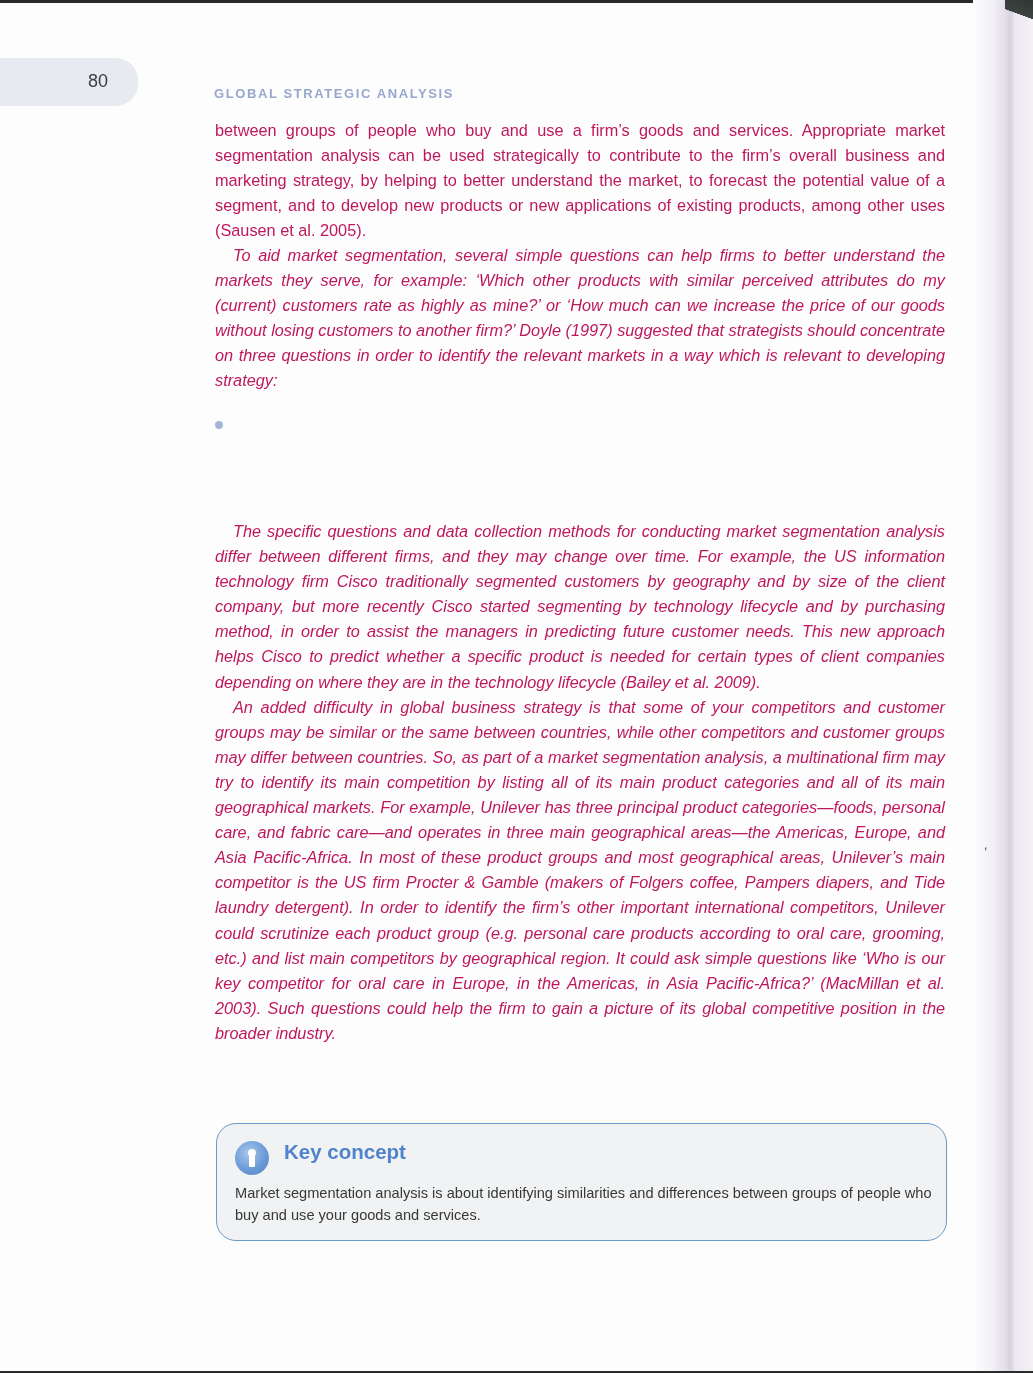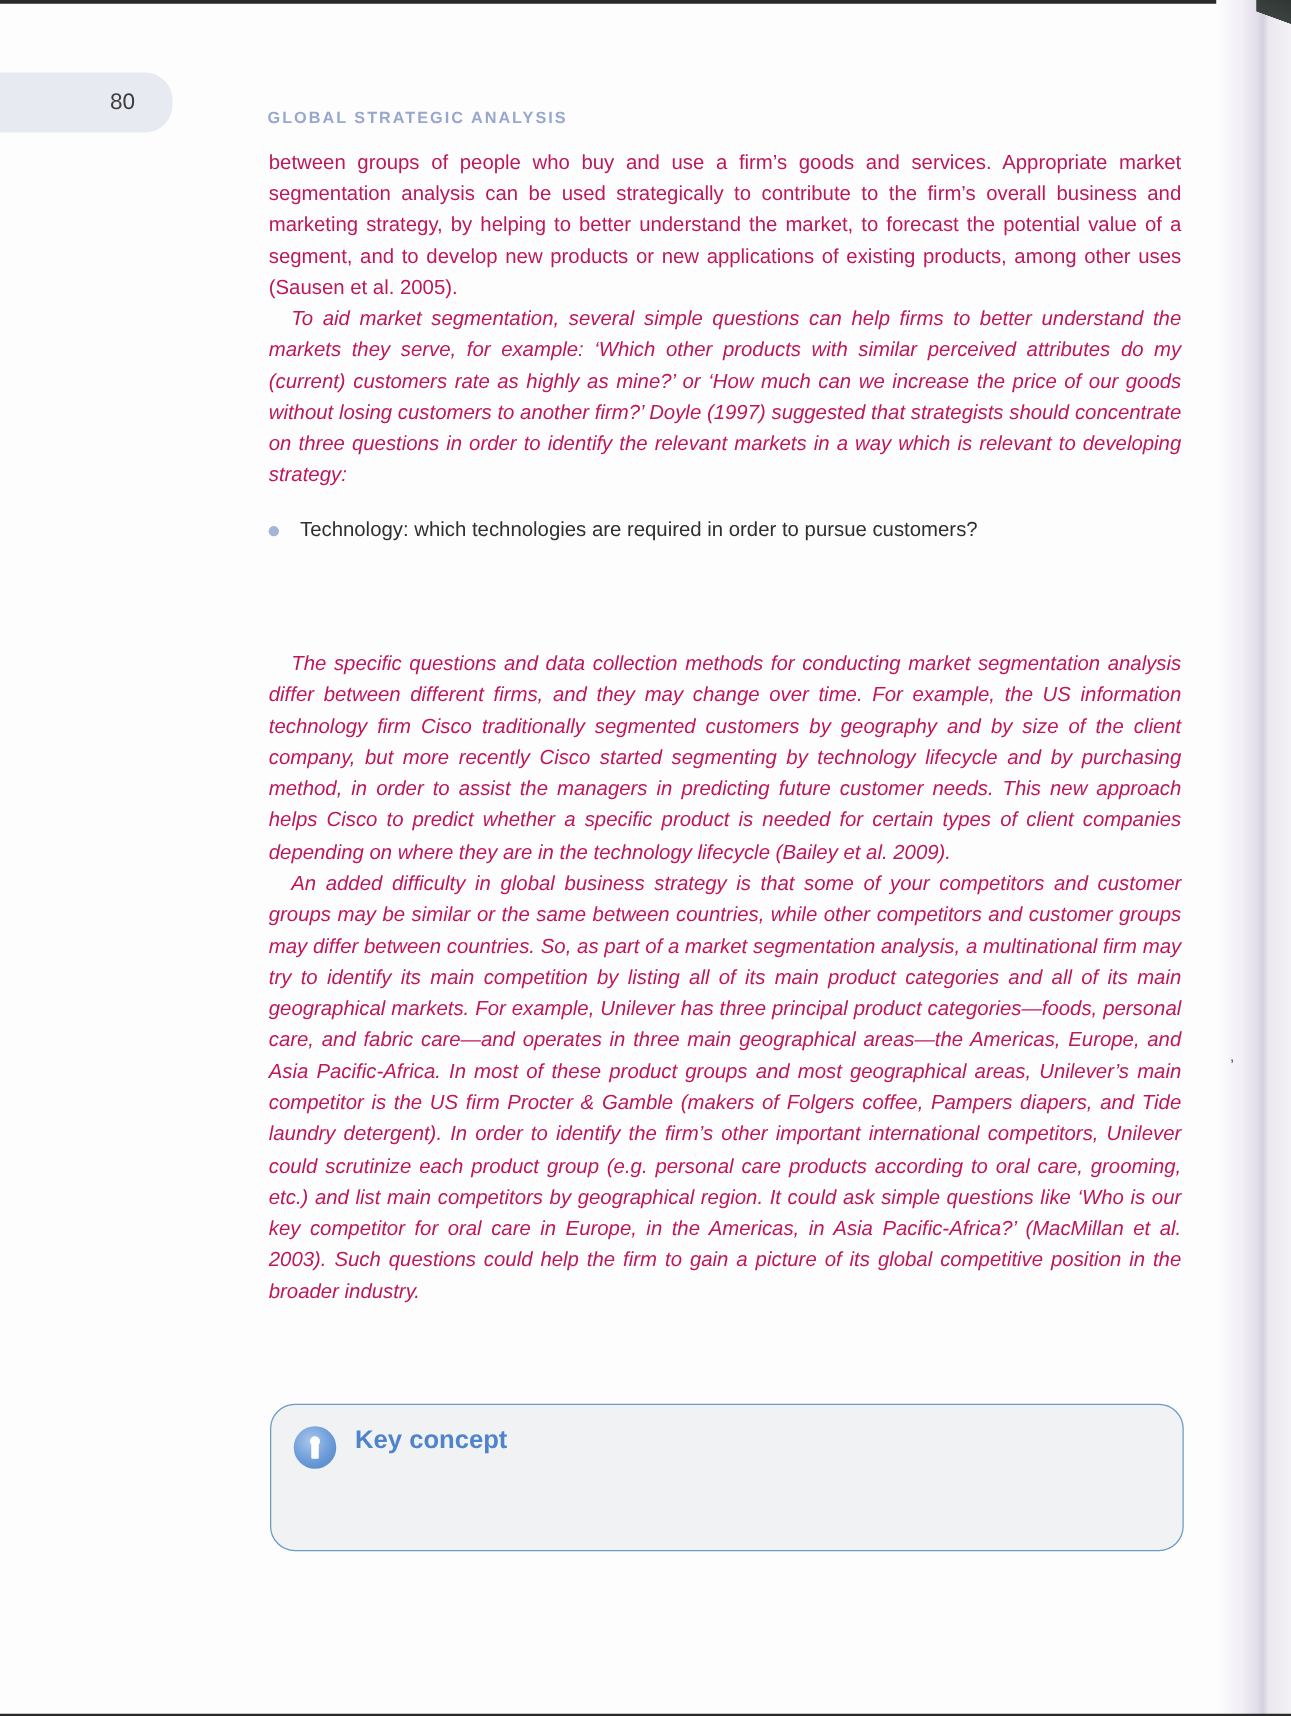--- a/index.html
+++ b/index.html
@@ -74,34 +74,31 @@
 </div>
 
 <div class="body-text p2">
   <p class="indent">To aid market segmentation, several simple questions can help firms to better understand the markets they serve, for example: ‘Which other products with similar perceived attributes do my (current) customers rate as highly as mine?’ or ‘How much can we increase the price of our goods without losing customers to another firm?’ Doyle (1997) suggested that strate­gists should concentrate on three questions in order to identify the relevant markets in a way which is relevant to developing strategy:</p>
 </div>
 
 <ul class="bullets">
   <li>
     <span class="bullet-dot"></span>
   </li>
-  <li>
-    <span class="bullet-dot"></span>
-    <span>Technology: which technologies are required in order to pursue customers?</span>
-  </li>
 </ul>
 
 <div class="body-text p3">
   <p class="indent">The specific questions and data collection methods for conducting market segmentation analysis differ between different firms, and they may change over time. For example, the US information technology firm Cisco traditionally segmented customers by geography and by size of the client company, but more recently Cisco started segmenting by technology lifecy­cle and by purchasing method, in order to assist the managers in predicting future customer needs. This new approach helps Cisco to predict whether a specific product is needed for certain types of client companies depending on where they are in the technology lifecycle (Bailey et al. 2009).</p>
   <p class="indent">An added difficulty in global business strategy is that some of your competitors and cus­tomer groups may be similar or the same between countries, while other competitors and customer groups may differ between countries. So, as part of a market segmentation analysis, a multinational firm may try to identify its main competition by listing all of its main product categories and all of its main geographical markets. For example, Unilever has three princi­pal product categories—foods, personal care, and fabric care—and operates in three main geographical areas—the Americas, Europe, and Asia Pacific-Africa. In most of these product groups and most geographical areas, Unilever’s main competitor is the US firm Procter &amp; Gamble (makers of Folgers coffee, Pampers diapers, and Tide laundry detergent). In order to identify the firm’s other important international competitors, Unilever could scrutinize each product group (e.g. personal care products according to oral care, grooming, etc.) and list main competitors by geographical region. It could ask simple questions like ‘Who is our key competitor for oral care in Europe, in the Americas, in Asia Pacific-Africa?’ (MacMillan et al. 2003). Such questions could help the firm to gain a picture of its global competitive position in the broader industry.</p>
 </div>
 
 <div class="margin-mark">,</div>
 
 <div class="key-box">
   <div class="key-icon">
     <div class="key-hole-top"></div>
     <div class="key-hole-stem"></div>
   </div>
   <div class="key-title">Key concept</div>
+  <div class="key-text">Market segmentation analysis is about identifying similarities and differences between groups of people who buy and use your goods and services.</div>
 </div>
 
 <div class="bottom-edge"></div>
 
 </body></html>

